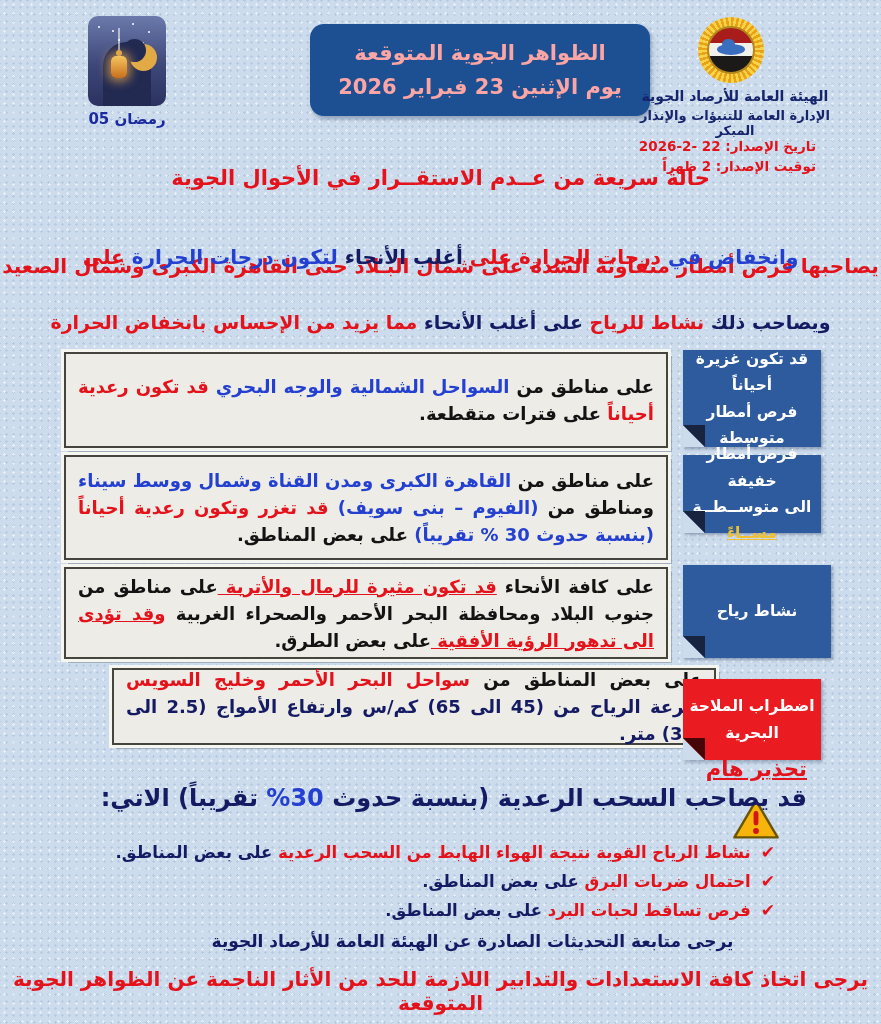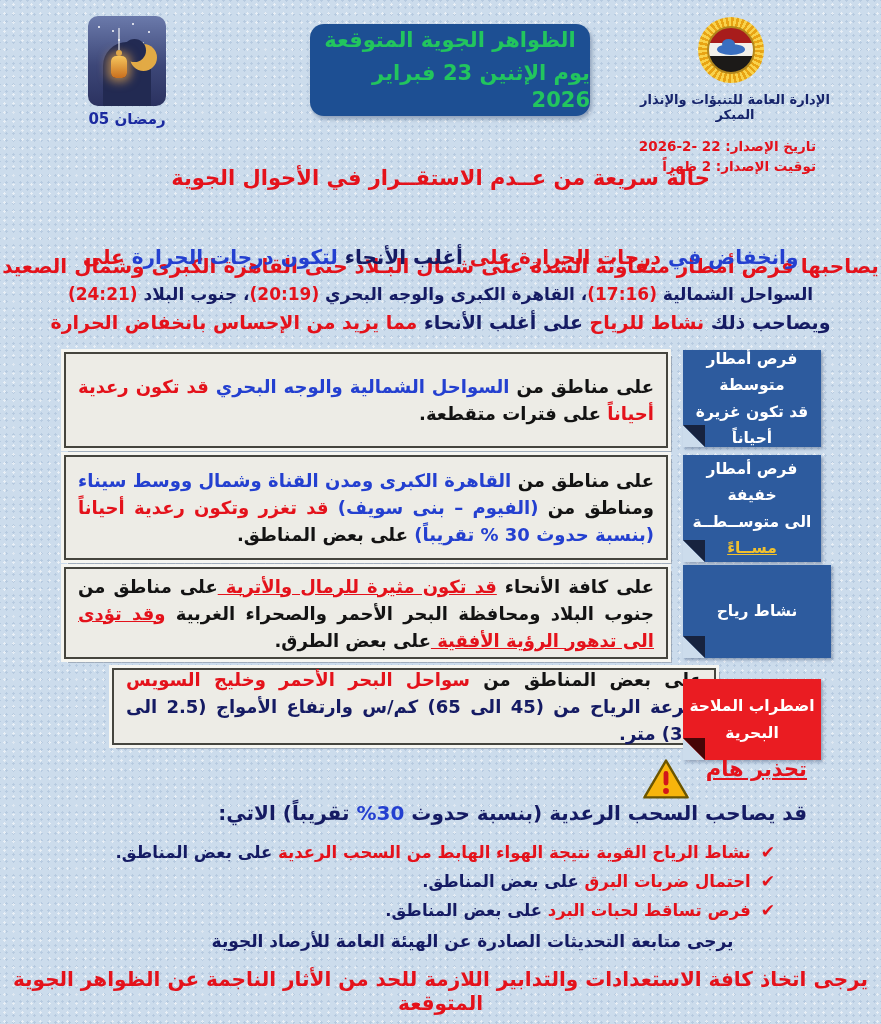--- a/index.html
+++ b/index.html
@@ -19,22 +19,22 @@
   .arch{position:absolute;left:50%;transform:translateX(-50%);bottom:0;width:48px;height:64px;background:#222a52;border-radius:24px 24px 0 0;}
   .moon{position:absolute;right:9px;top:28px;width:27px;height:27px;border-radius:50%;background:#e2aa45;}
   .moon::after{content:'';position:absolute;left:-7px;top:-5px;width:23px;height:23px;border-radius:50%;background:#222a52;}
   .lantern{position:absolute;left:23px;top:40px;width:16px;height:22px;border-radius:5px;
     background:linear-gradient(180deg,#f6c55c,#c96f1e);box-shadow:0 0 10px 4px rgba(250,180,80,.6);}
   .lantern::before{content:'';position:absolute;top:-6px;left:5px;width:6px;height:6px;border-radius:50%;background:#e0a84a;}
   .lantern::after{content:'';position:absolute;top:-28px;left:7px;width:2px;height:22px;background:rgba(255,255,255,.55);}
   .stars{position:absolute;left:10px;top:10px;width:2px;height:2px;border-radius:50%;background:#fff;
     box-shadow:14px 4px 0 #fff,34px -3px 0 #fff,50px 5px 0 #fff,44px 16px 0 #ffd,20px 13px 0 #ffe;}
   .ramadan-label{position:absolute;left:56px;top:110px;width:142px;text-align:center;color:#1b2aa0;font-size:15px;}
-  .title-box{position:absolute;left:310px;top:24px;width:280px;height:92px;border-radius:14px;background:#1d4f93;
-    color:#22c55e;display:flex;flex-direction:column;justify-content:center;align-items:center;gap:7px;font-size:21px;line-height:1.25;
+  .title-box{position:absolute;left:310px;top:24px;width:340px;height:92px;border-radius:14px;background:#1d4f93;
+    color:#fca5a5;display:flex;flex-direction:column;justify-content:center;align-items:center;gap:7px;font-size:21px;line-height:1.25;
     box-shadow:2px 3px 4px rgba(30,50,90,.35);}
   .logo{position:absolute;left:698px;top:17px;width:66px;height:66px;border-radius:50%;
     background:repeating-conic-gradient(#e8a414 0deg 5deg,#f9d24b 5deg 10deg);
     display:flex;align-items:center;justify-content:center;}
   .emblem{width:44px;height:44px;border-radius:50%;border:2px solid #b3871c;position:relative;overflow:hidden;
     background:linear-gradient(180deg,#a81c1c 0 34%,#f2f0ea 34% 64%,#1c1a18 64% 100%);}
   .cloud{position:absolute;left:50%;top:50%;transform:translate(-50%,-55%);width:28px;height:11px;border-radius:50%;background:#3a6fc0;}
   .cloud::before{content:'';position:absolute;left:5px;top:-5px;width:13px;height:10px;border-radius:50%;background:#3a6fc0;}
   .org-block{position:absolute;left:620px;top:88px;width:230px;text-align:center;color:#16246b;}
   .org-block .l1{font-size:14px;}
@@ -63,29 +63,29 @@
   .lbox{position:absolute;background:#2d5b9e;color:#fff;display:flex;flex-direction:column;justify-content:center;align-items:center;
     text-align:center;font-size:15.5px;line-height:1.7;box-shadow:2px 2px 3px rgba(30,50,90,.35);}
   .lbox.red{background:#ea1c22;margin-top:15px;}
   .cut,.curl{position:absolute;left:0;bottom:0;display:block;}
   .cut{width:22px;height:22px;background:#ccdcec;clip-path:polygon(0 0,0 100%,100% 100%);}
   .curl{width:22px;height:22px;background:#17233f;clip-path:polygon(0 0,100% 100%,100% 0);}
   .lbox.red .curl{background:#470507;}
   .r1c{left:64px;top:352px;width:604px;height:96px;}
   .r1l{left:683px;top:350px;width:138px;height:97px;}
   .r2c{left:64px;top:455px;width:604px;height:105px;}
-  .r2l{left:683px;top:455px;width:138px;height:107px;}
+  .r2l{left:683px;top:455px;width:138px;height:78px;}
   .r3c{left:64px;top:567px;width:604px;height:92px;}
   .r3l{left:683px;top:565px;width:148px;height:93px;}
   .r4c{left:64px;top:668px;width:604px;height:77px;margin-left:48px;}
   .r4l{left:683px;top:664px;width:138px;height:81px;}
   
-  .warn-head{position:absolute;top:757px;right:74px;display:flex;align-items:flex-start;gap:16px;}
+  .warn-head{position:absolute;top:757px;right:74px;display:flex;align-items:center;gap:16px;flex-direction:column;}
   .warn-title{color:#e4121b;font-size:21px;text-decoration:underline;}
-  .warn-body{position:absolute;top:801px;right:74px;font-size:20px;}
+  .warn-body{position:absolute;top:784px;right:74px;font-size:24px;}
   .warn-items{position:absolute;top:838px;right:106px;}
   .warn-item{display:flex;align-items:baseline;gap:10px;font-size:16.5px;line-height:29px;justify-content:flex-start;}
   .check{color:#e4121b;font-size:17px;}
   
   .footer1{top:931px;font-size:17px;color:#151b63;padding-left:32px;}
   .footer2{top:967px;font-size:20px;color:#e4121b;}
 </style>
 </head>
 <body>
 
@@ -103,41 +103,41 @@
       <div><span>الظواهر الجوية المتوقعة</span></div>
       <div><span>يوم الإثنين 23 فبراير 2026</span></div>
     </div>
 
   <div class="logo">
     <span class="emblem">
       <span class="cloud"></span>
     </span>
   </div>
   <div class="org-block">
+    <div class="l1">الهيئة العامة للأرصاد الجوية</div>
     <div class="l2">الإدارة العامة للتنبؤات والإنذار المبكر</div>
   </div>
   <div class="issue-block">
     <div>تاريخ الإصدار: 22 -2-2026</div>
     <div>توقيت الإصدار: 2 ظهراً</div>
   </div>
 
   <div class="cline headline">حالة سريعة من عــدم الاستقــرار في الأحوال الجوية</div>
   <div class="cline intro2">يصاحبها فرص أمطار متفاوتة الشدة على شمال البـلاد حتى القاهرة الكبرى وشمال الصعيد</div>
   <div class="cline intro3"><span class="seg-blue">وانخفاض في </span><span class="seg-red">درجات الحرارة على </span><span class="seg-navy">أغلب الأنحاء </span><span class="seg-blue">لتكون درجات الحرارة </span><span class="seg-red">على</span></div>
-  <div class="cline intro4"><span class="seg-navy">السواحل الشمالية </span><span class="seg-red">(17:16)</span><span class="seg-navy">، القاهرة الكبرى والوجه البحري </span><span class="seg-red">(20:19)</span><span class="seg-navy">، جنوب البلاد </span><span class="seg-red">(24:21)</span></div>
   <div class="cline intro5"><span class="seg-navy">ويصاحب ذلك </span><span class="seg-red">نشاط للرياح </span><span class="seg-navy">على أغلب الأنحاء </span><span class="seg-red">مما يزيد من الإحساس بانخفاض الحرارة</span></div>
 
   <div class="cbox r1c">
     <div class="ctext"><span class="seg-black">على مناطق من </span><span class="seg-blue">السواحل الشمالية والوجه البحري </span><span class="seg-red">قد تكون رعدية أحياناً </span><span class="seg-black">على فترات متقطعة.</span></div>
   </div>
   <div class="lbox r1l">
     <i class="cut"></i>
       <i class="curl"></i>
-  <div><span class="seg-white">فرص أمطار متوسطة</span></div>
-      <div><span class="seg-white">قد تكون غزيرة أحياناً</span></div>
+  <div><span class="seg-white">قد تكون غزيرة أحياناً</span></div>
+      <div><span class="seg-white">فرص أمطار متوسطة</span></div>
     </div>
 
   <div class="cbox r2c">
     <div class="ctext"><span class="seg-black">على مناطق من </span><span class="seg-blue">القاهرة الكبرى ومدن القناة وشمال ووسط سيناء </span><span class="seg-black">ومناطق من </span><span class="seg-blue">(الفيوم – بنى سويف) </span><span class="seg-red">قد تغزر وتكون رعدية أحياناً </span><span class="seg-blue">(بنسبة حدوث 30 % تقريباً) </span><span class="seg-black">على بعض المناطق.</span></div>
   </div>
   <div class="lbox r2l">
     <i class="cut"></i>
       <i class="curl"></i>
   <div><span class="seg-white">فرص أمطار خفيفة</span></div>
       <div><span class="seg-white">الى متوســطــة</span></div>

